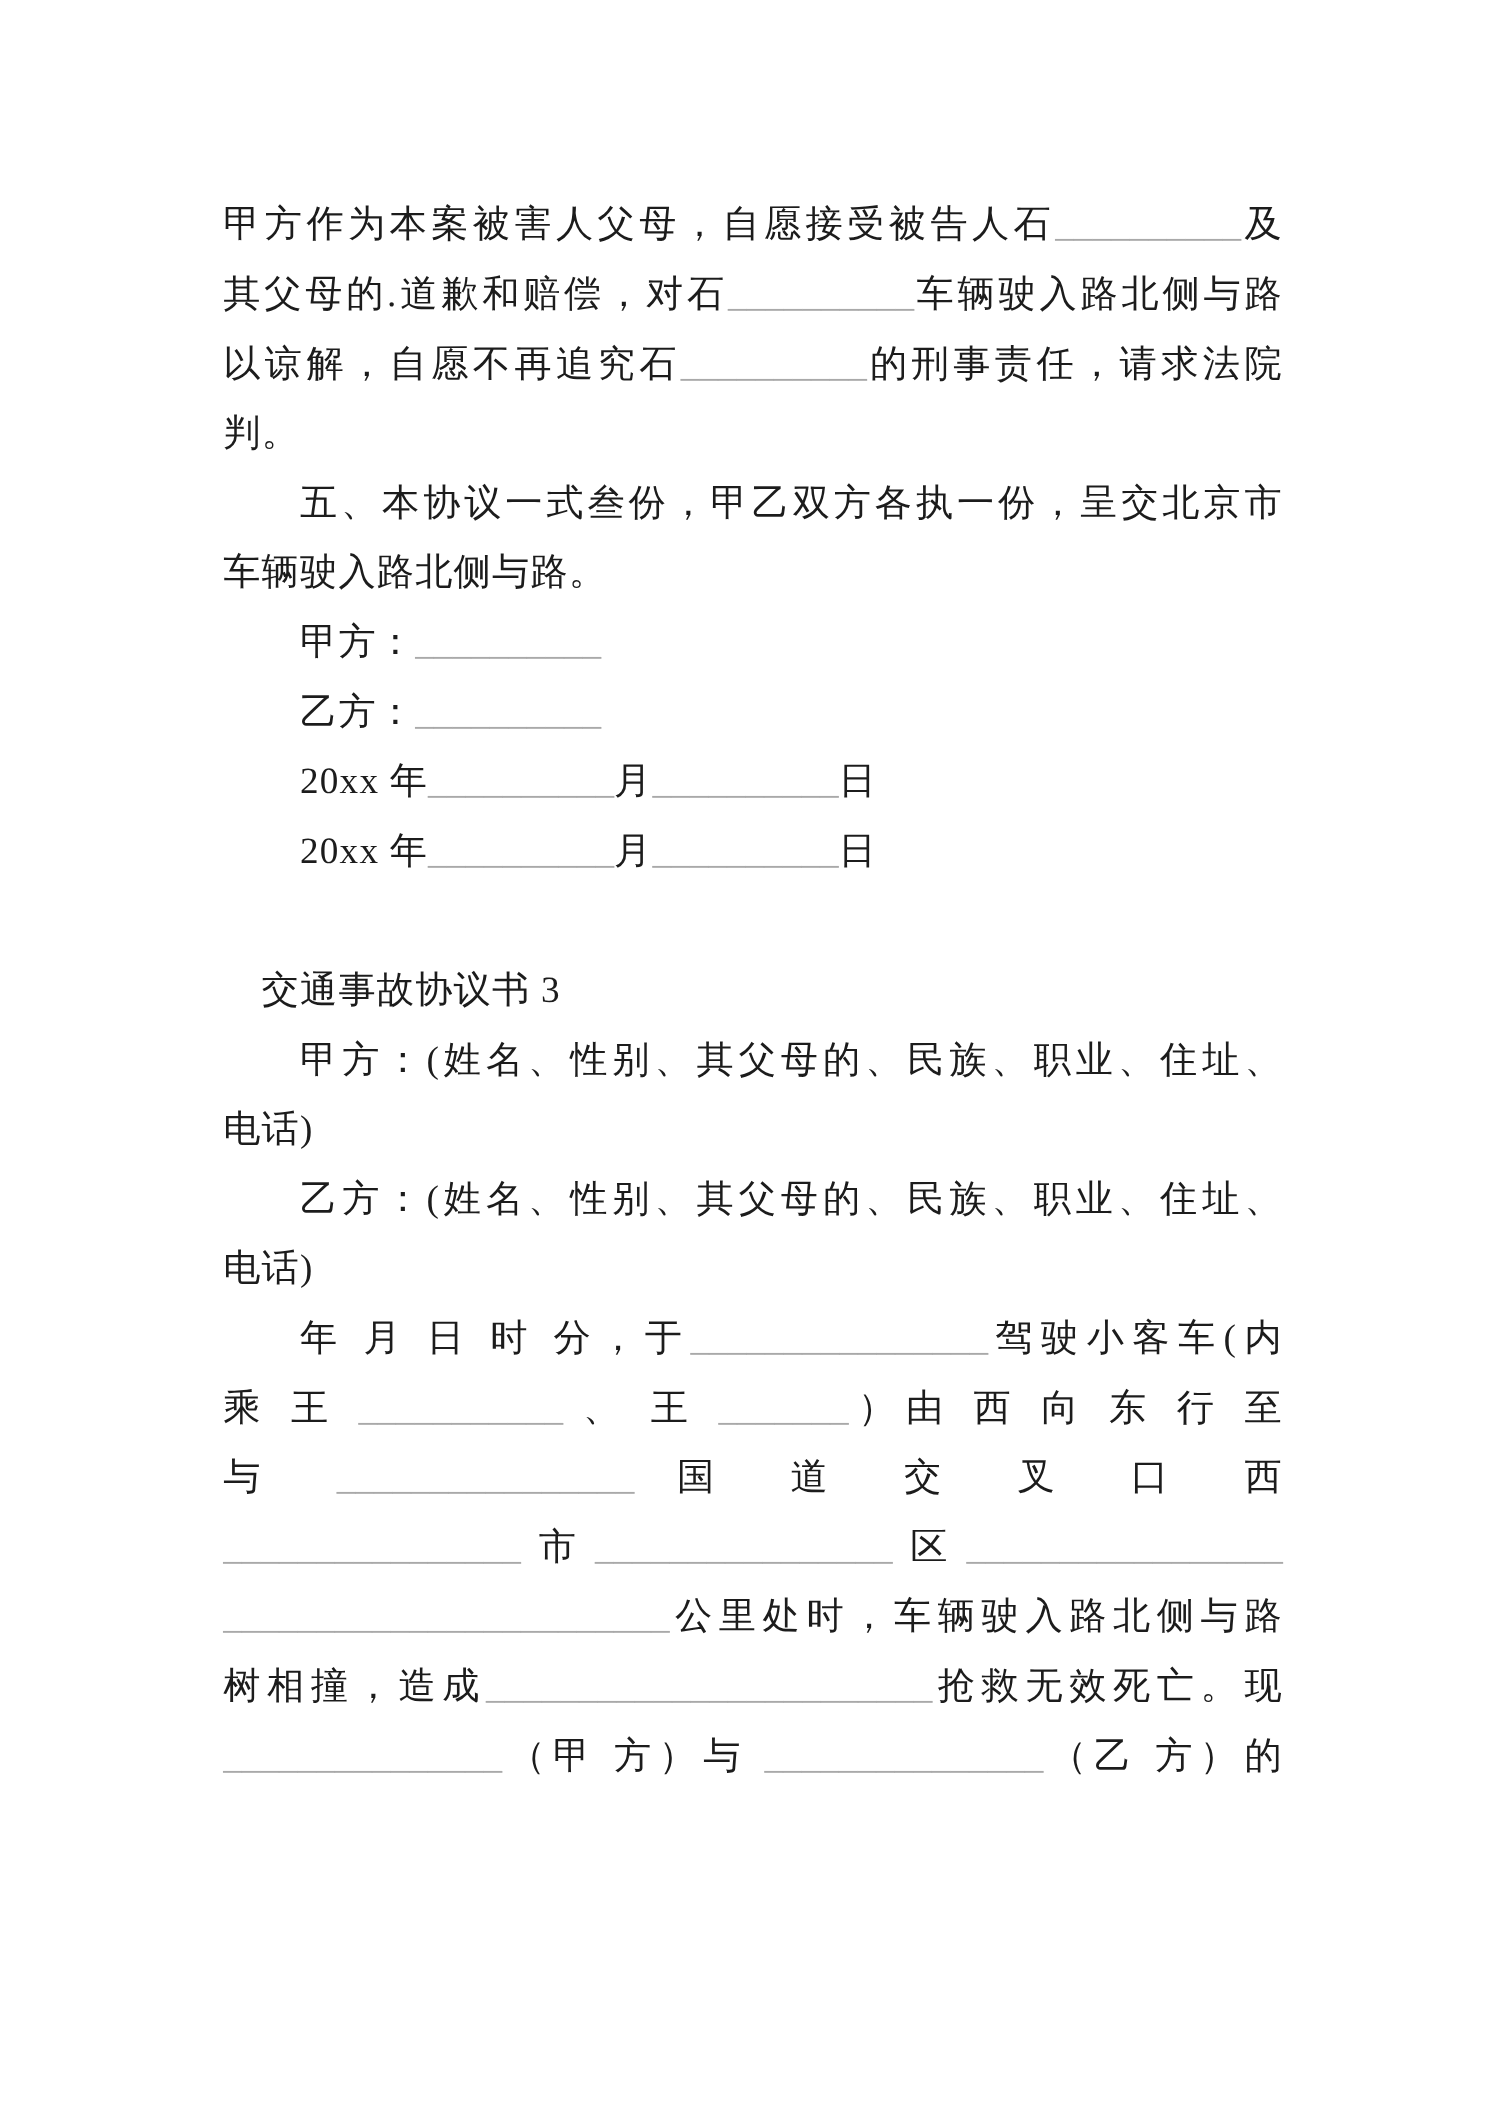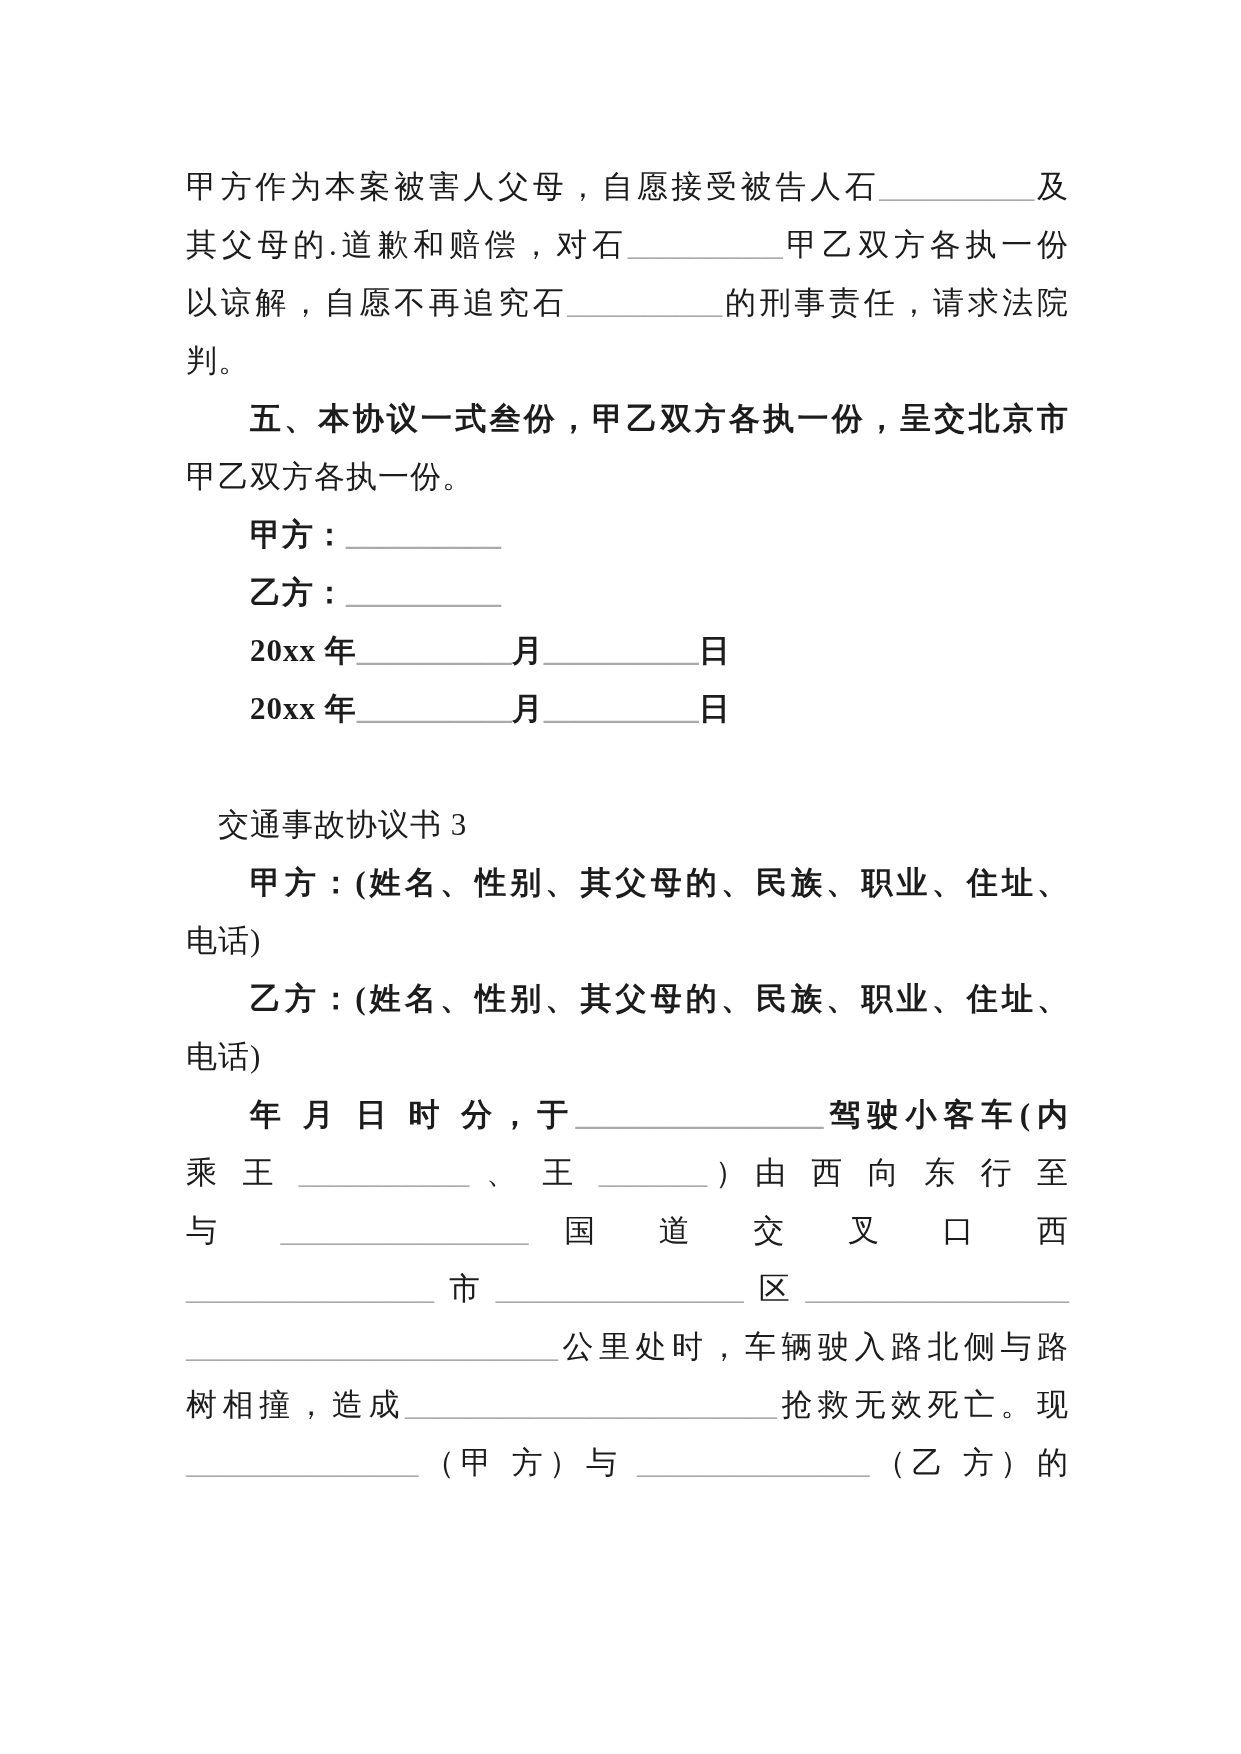--- a/index.html
+++ b/index.html
@@ -23,21 +23,20 @@
     line-height: 58px;
     color: var(--text-color, #1c1c1c);
     font-weight: 400;
   }
   .line {
     min-height: 58px;
     white-space: pre-wrap;
   }
   .line.indent {
     text-indent: 64px;
-    font-weight: bold;
   }
   .line.stretch {
     text-align: justify;
     text-align-last: justify;
   }
   .line.heading {
     text-align: left;
     margin-left: 32px;
   }
   .run {
@@ -50,25 +49,25 @@
   .line.empty {
     
   }
 </style>
 </head>
 <body>
 
 <div class="page">
   <div id="doc" class="doc">
       <div class="line stretch"><span class="run">甲方作为本案被害人父母，自愿接受被告人石</span><span class="blank">__________</span><span class="run">及</span></div>
-      <div class="line stretch"><span class="run">其父母的.道歉和赔偿，对石</span><span class="blank">__________</span><span class="run">甲乙双方各执一份</span></div>
+      <div class="line stretch"><span class="run">其父母的.道歉和赔偿，对石</span><span class="blank">__________</span><span class="run">车辆驶入路北侧与路</span></div>
       <div class="line stretch"><span class="run">以谅解，自愿不再追究石</span><span class="blank">__________</span><span class="run">的刑事责任，请求法院</span></div>
       <div class="line"><span class="run">判。</span></div>
       <div class="line indent stretch"><span class="run">五、本协议一式叁份，甲乙双方各执一份，呈交北京市</span></div>
-      <div class="line"><span class="run">甲乙双方各执一份。</span></div>
+      <div class="line"><span class="run">车辆驶入路北侧与路。</span></div>
       <div class="line indent"><span class="run">甲方：</span><span class="blank">__________</span></div>
       <div class="line indent"><span class="run">乙方：</span><span class="blank">__________</span></div>
       <div class="line indent"><span class="run">20xx 年</span><span class="blank">__________</span><span class="run">月</span><span class="blank">__________</span><span class="run">日</span></div>
       <div class="line indent"><span class="run">20xx 年</span><span class="blank">__________</span><span class="run">月</span><span class="blank">__________</span><span class="run">日</span></div>
       <div class="line empty">&nbsp;</div>
       <div class="line heading"><span class="run">交通事故协议书 3</span></div>
       <div class="line indent stretch"><span class="run">甲方：(姓名、性别、其父母的、民族、职业、住址、</span></div>
       <div class="line"><span class="run">电话)</span></div>
       <div class="line indent stretch"><span class="run">乙方：(姓名、性别、其父母的、民族、职业、住址、</span></div>
       <div class="line"><span class="run">电话)</span></div>

